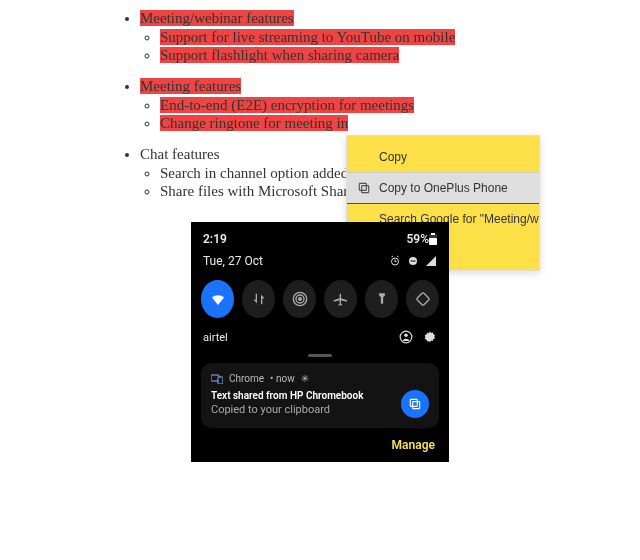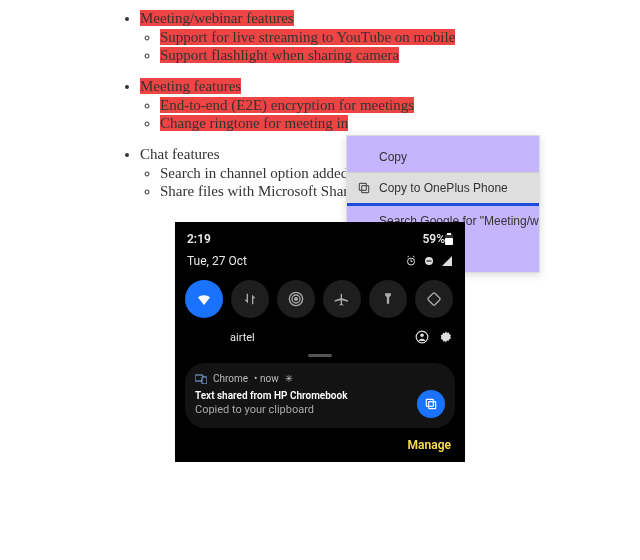--- a/index.html
+++ b/index.html
@@ -30,51 +30,51 @@
   }
   .hl {
     background: #ef4444;
   }
   
   .context-menu {
     position: absolute;
     left: 346px;
     top: 135px;
     width: 192px;
-    background: #c4b5fd;
+    background: #fde047;
     border: 1px solid #ddd;
     box-shadow: 0 2px 8px rgba(0,0,0,0.15);
     font-family: -apple-system, Arial, sans-serif;
     font-size: 12px;
     padding: 6px 0;
     overflow: hidden;
     white-space: nowrap;
   }
   .menu-item {
     padding: 8px 14px 8px 32px;
     color: #333;
     cursor: pointer;
     position: relative;
   }
   .menu-item.highlighted {
     background: #dedede;
     border-top: 1px solid #ccc;
-    border-bottom: 3px solid #1d4ed8;
+    border-bottom: 1px solid #1d4ed8;
   }
   .menu-item .menu-icon {
     position: absolute;
     left: 10px;
     top: 50%;
     transform: translateY(-50%);
     width: 14px;
     height: 14px;
   }
   
   .phone {
-    width: 290px;
+    width: 258px;
     margin: 22px auto 0;
     background: #000;
     color: #e9e9e9;
     font-family: -apple-system, Roboto, Arial, sans-serif;
     padding: 8px 10px 10px;
     box-sizing: border-box;
     position: relative;
   }
   .status-row {
     display: flex;
@@ -108,33 +108,32 @@
     align-items: center;
     justify-content: center;
   }
   .qs-tile.active { background: #1a73ff; }
   .carrier-row {
     display: flex;
     justify-content: space-between;
     align-items: flex-end;
     font-size: 11px;
     padding: 2px 2px 8px;
-    margin-left: 43px;
   }
   .carrier-row .carrier-icons { display:flex; gap:10px; align-items:center; }
   .handle {
     width: 24px;
     height: 3px;
     border-radius: 2px;
     background: #555;
     margin: 2px auto 6px;
   }
   .notif-card {
     background: #131313;
-    border-radius: 20px;
+    border-radius: 10px;
     padding: 10px 10px 12px;
     position: relative;
   }
   .notif-head {
     font-size: 10px;
     color: #bbb;
     display:flex;
     align-items:center;
     gap:6px;
   }

